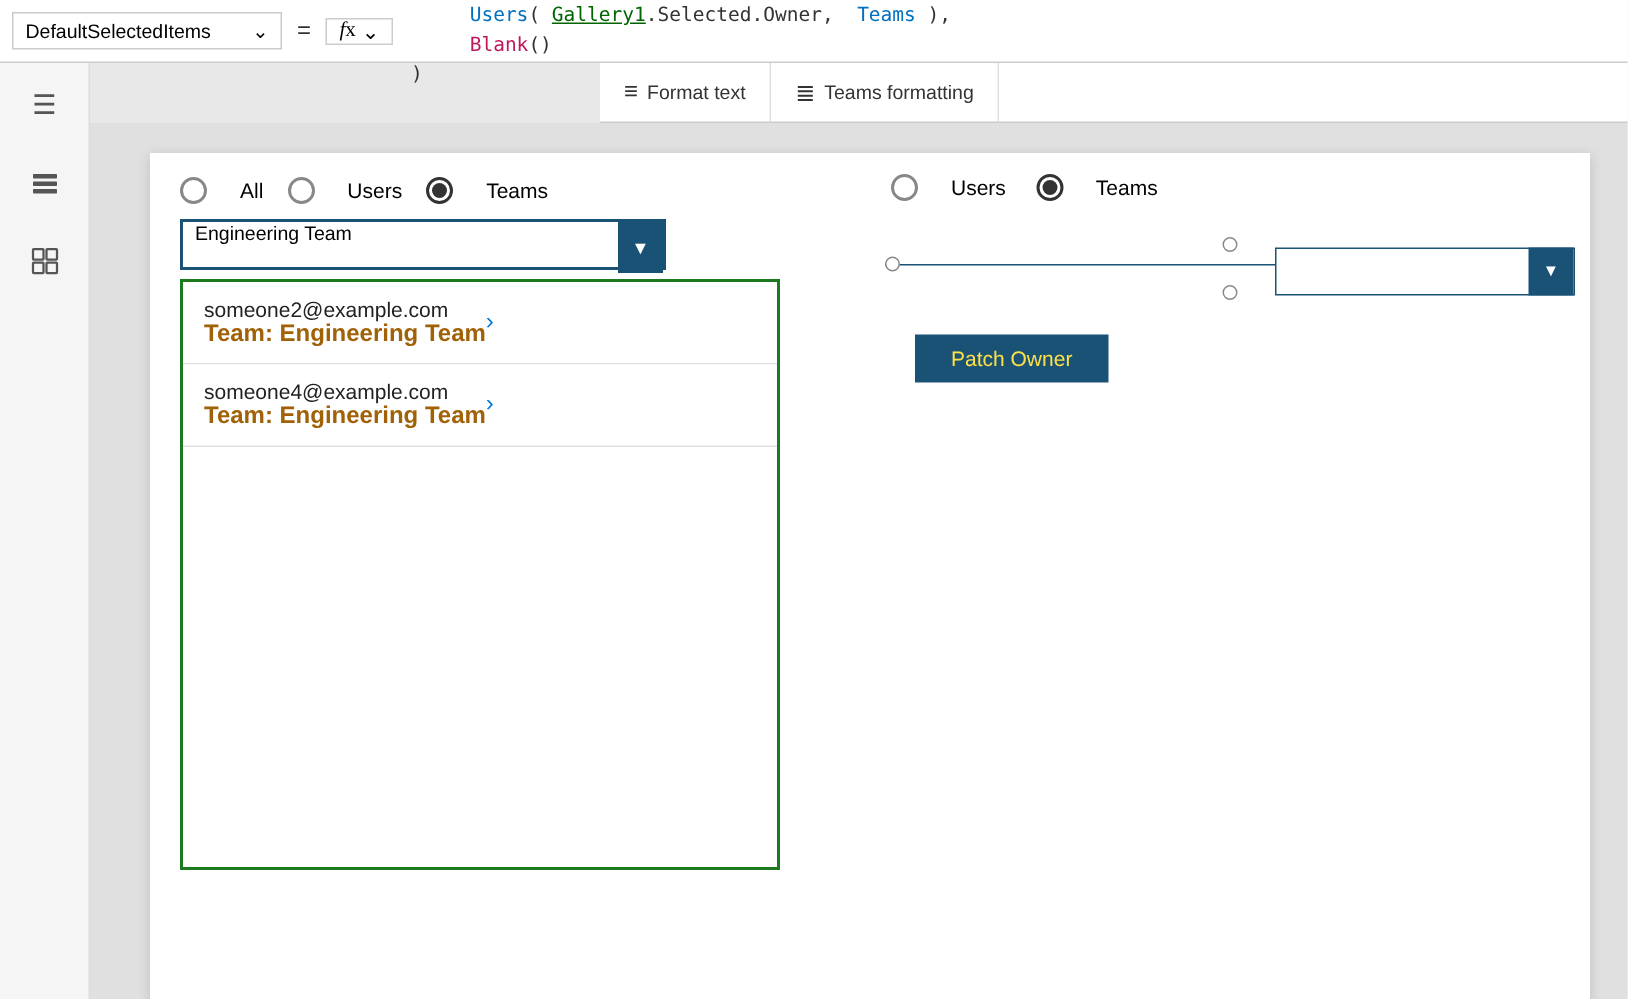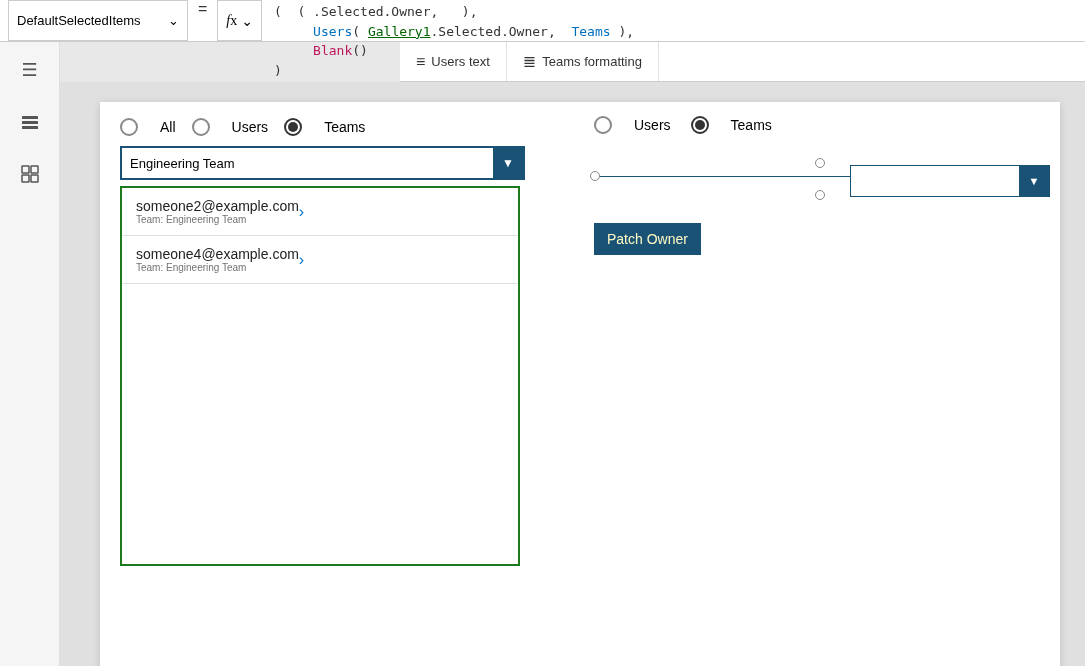--- a/index.html
+++ b/index.html
@@ -8,20 +8,21 @@
       background: #e8e8e8;
       width: 1085px;
       height: 666px;
       overflow: hidden;
       position: relative;
     }
 
     
     .formula-bar {
       display: flex;
+      align-items: center;
       background: #fff;
       border-bottom: 1px solid #ccc;
       height: 42px;
       padding: 0 8px;
       gap: 6px;
       position: absolute;
       top: 0; left: 0; right: 0;
       z-index: 10;
     }
     .formula-property-select {
@@ -176,25 +177,24 @@
       border-radius: 50%;
       background: #333;
     }
 
     
     .dropdown-container {
       margin: 0 20px;
       position: relative;
     }
     .dropdown-input {
-      width: 405px;
+      width: 324px;
       height: 34px;
       border: 2px solid #1a5276;
       display: flex;
-      align-items: center;
       justify-content: space-between;
       padding: 0 8px;
       font-size: 13px;
       background: #fff;
       cursor: pointer;
     }
     .dropdown-arrow {
       width: 30px;
       height: 34px;
       background: #1a5276;
@@ -219,22 +219,23 @@
       border-bottom: 1px solid #e0e0e0;
       cursor: pointer;
       background: #fff;
     }
     .gallery-item-text .email {
       font-size: 14px;
       font-weight: 500;
       color: #222;
     }
     .gallery-item-text .team {
-      font-size: 10px;
-      color: #737373;
+      font-size: 16px;
+      color: #a16207;
+      font-weight: bold;
     }
     .gallery-chevron {
       color: #0078d4;
       font-size: 16px;
     }
     .gallery-empty {
       height: 280px;
       background: #fff;
     }
 
@@ -256,27 +257,27 @@
     
     .connector-area {
       position: relative;
       height: 50px;
       margin-bottom: 16px;
     }
 
     
     .patch-owner-btn {
       background: #1a5276;
-      color: #fef9c3;
+      color: #fde047;
       border: none;
-      padding: 8px 13px;
+      padding: 8px 24px;
       font-size: 14px;
       cursor: pointer;
       margin-top: 4px;
-      margin-left: 4px;
+      margin-left: 20px;
     }
 
     
     .resize-handle {
       position: absolute;
       width: 10px;
       height: 10px;
       background: #fff;
       border: 1.5px solid #888;
       border-radius: 50%;
@@ -297,21 +298,21 @@
   </div>
   <div class="formula-code">(  ( .Selected.Owner,   ),
      <span class="kw-fn">Users</span>( <span class="kw-gallery">Gallery1</span>.Selected.Owner,  <span class="kw-teams">Teams</span> ),
      <span class="kw-blank">Blank</span>()
 )</div>
 </div>
 
 <div class="toolbar-strip">
   <div class="toolbar-btn">
     <span class="toolbar-icon">≡</span>
-    <span>Users text</span>
+    <span>Format text</span>
   </div>
   <div class="toolbar-btn">
     <span class="toolbar-icon">≣</span>
     <span>Teams formatting</span>
   </div>
 </div>
 
 <div class="left-sidebar">
   <div class="sidebar-icon">☰</div>
   <div class="sidebar-icon">

